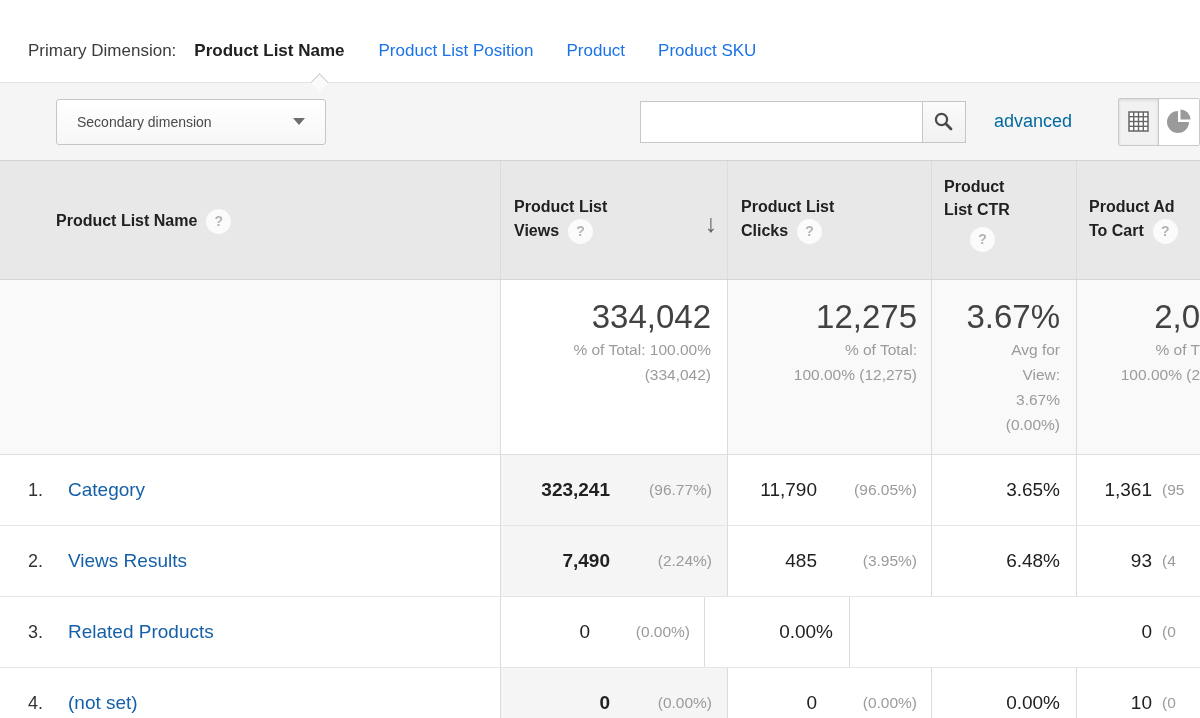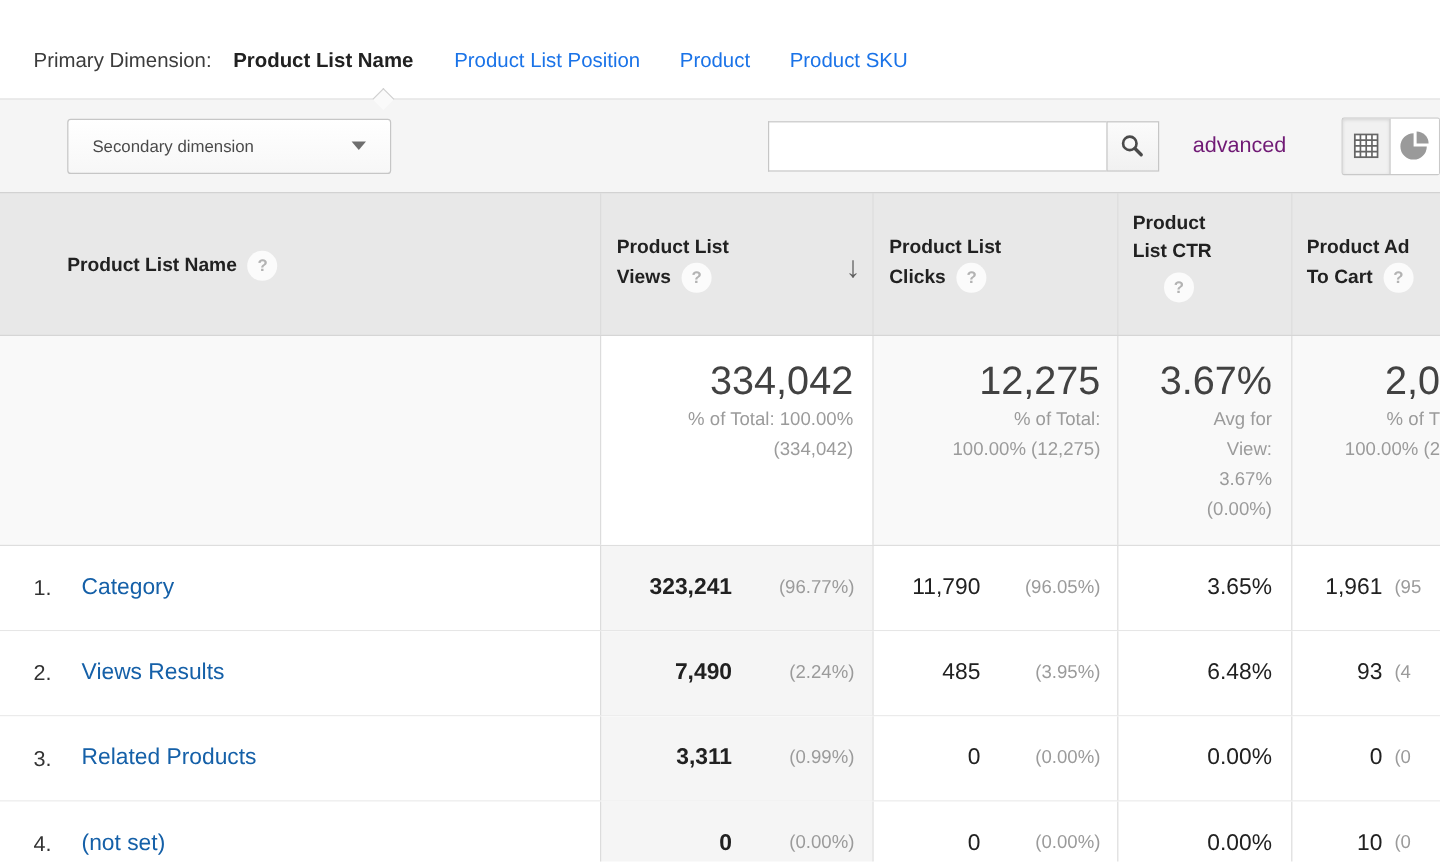--- a/index.html
+++ b/index.html
@@ -13,21 +13,21 @@
   .pd-link { color:#1a73e8; text-decoration:none; margin-right:33px; cursor:pointer; }
 
   
   .toolbar { height:78px; background:#f5f5f5; border-top:1px solid #e2e2e2; display:flex; align-items:center; position:relative; }
   .notch { position:absolute; top:-7px; left:313px; width:13px; height:13px; background:#fafafa; transform:rotate(45deg); border-top:1px solid #cfcfcf; border-left:1px solid #cfcfcf; }
   .sec-dim-btn { margin-left:56px; width:270px; height:46px; background:linear-gradient(#ffffff,#f7f7f7); border:1px solid #c6c6c6; border-radius:3px; display:flex; align-items:center; padding:0 20px; font-size:14px; color:#4a4a4a; cursor:pointer; }
   .sec-dim-btn .caret { margin-left:auto; width:0; height:0; border-left:6px solid transparent; border-right:6px solid transparent; border-top:7px solid #6e6e6e; }
   .search-wrap { display:flex; align-items:center; margin-left:auto; }
   .search-input { width:282px; height:42px; border:1px solid #c6c6c6; border-right:none; background:#fff; font-size:16px; padding:0 10px; outline:none; }
   .search-btn { width:44px; height:42px; border:1px solid #c6c6c6; background:linear-gradient(#fbfbfb,#f1f1f1); display:flex; align-items:center; justify-content:center; cursor:pointer; }
-  .advanced-link { color:#701a75; font-size:18px; margin-left:28px; text-decoration:none; cursor:pointer; }
+  .advanced-link { color:#0369a1; font-size:18px; margin-left:28px; text-decoration:none; cursor:pointer; }
   .view-toggle { display:flex; margin-left:46px; border:1px solid #c9c9c9; border-radius:2px; background:#fff; height:48px; }
   .vt-btn { width:40px; height:46px; display:flex; align-items:center; justify-content:center; cursor:pointer; background:#fff; border:none; }
   .vt-btn.active { background:#f1f1f1; box-shadow:inset 0 1px 3px rgba(0,0,0,.12); border-right:1px solid #c9c9c9; }
 
   
   .col-name  { width:500px; }
   .col-views { width:227px; border-left:1px solid #dcdcdc; }
   .col-clicks{ width:204px; border-left:1px solid #dcdcdc; }
   .col-ctr   { width:145px; border-left:1px solid #dcdcdc; }
   .col-adds  { flex:1; border-left:1px solid #dcdcdc; }
@@ -199,21 +199,21 @@
       <span class="pct pct-views">(96.77%)</span>
     </div>
     <div class="col-clicks num-cell">
       <span>11,790</span>
       <span class="pct pct-clicks">(96.05%)</span>
     </div>
     <div class="col-ctr num-cell">
       <span>3.65%</span>
     </div>
     <div class="col-adds num-cell">
-      <span>1,961</span>
+      <span>1,361</span>
       <span class="pct pct-adds">(95</span>
     </div>
   </div>
 
   <div class="trow">
     <div class="col-name cell-name">
       <span class="row-idx">2.</span>
       <a class="row-link">Views Results</a>
     </div>
     <div class="col-views num-cell">
@@ -231,24 +231,20 @@
       <span>93</span>
       <span class="pct pct-adds">(4</span>
     </div>
   </div>
 
   <div class="trow">
     <div class="col-name cell-name">
       <span class="row-idx">3.</span>
       <a class="row-link">Related Products</a>
     </div>
-    <div class="col-views num-cell">
-      <span class="val-bold">3,311</span>
-      <span class="pct pct-views">(0.99%)</span>
-    </div>
     <div class="col-clicks num-cell">
       <span>0</span>
       <span class="pct pct-clicks">(0.00%)</span>
     </div>
     <div class="col-ctr num-cell">
       <span>0.00%</span>
     </div>
     <div class="col-adds num-cell">
       <span>0</span>
       <span class="pct pct-adds">(0</span>

